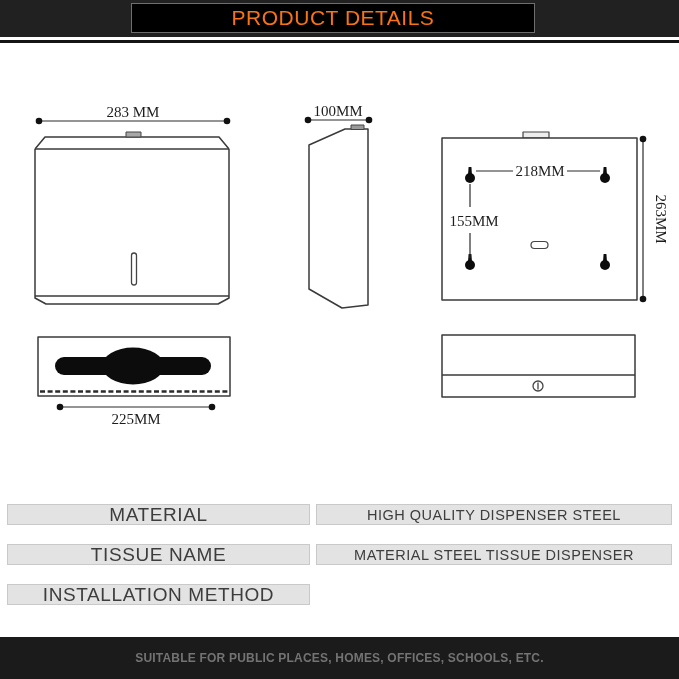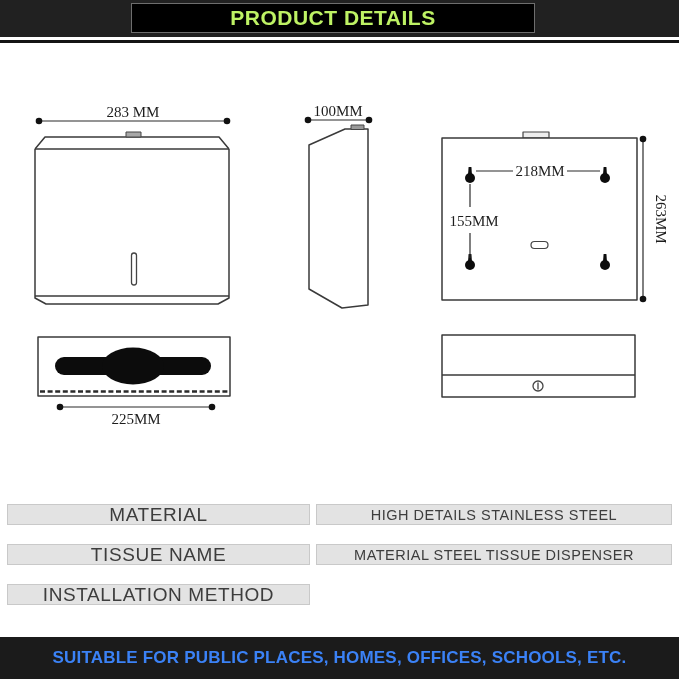--- a/index.html
+++ b/index.html
@@ -9,21 +9,21 @@
   }
   
   .header-strip{
     position:absolute;top:0;left:0;width:679px;height:37px;background:#212121;
   }
   .header-box{
     position:absolute;top:3px;left:131px;width:402px;height:28px;background:#000;
     border:1px solid #6e6e6e;display:flex;align-items:center;justify-content:center;
   }
   .header-title{
-    color:#bef264;font-size:21px;font-weight:bold;letter-spacing:.5px;white-space:nowrap;
+    color:#f97316;font-size:21px;font-weight:normal;letter-spacing:.5px;white-space:nowrap;
   }
   .header-rule{
     position:absolute;top:40px;left:0;width:679px;height:3px;background:#141414;
   }
   
   .drawing-svg{position:absolute;top:0;left:0;width:679px;height:679px;}
   .dim-text{
     font-family:"Liberation Serif",serif;font-size:15px;fill:#1d1d1d;
   }
   
@@ -34,21 +34,21 @@
     align-items:center;justify-content:center;color:#3d3d3d;box-sizing:border-box;margin-top:11px;
   }
   .spec-label{width:303px;font-size:19px;letter-spacing:.6px;margin-right:6px;}
   .spec-value{flex:1;font-size:14.5px;letter-spacing:.5px;}
   
   .footer-banner{
     position:absolute;left:0;top:637px;width:679px;height:42px;background:#1b1b1b;
     display:flex;align-items:center;justify-content:center;
   }
   .footer-text{
-    color:#3b82f6;font-size:17px;font-weight:bold;letter-spacing:.2px;white-space:nowrap;
+    color:#737373;font-size:12px;font-weight:bold;letter-spacing:.2px;white-space:nowrap;
   }
 </style>
 </head>
 <body>
 
 <div class="header-strip">
   <div class="header-box">
     <span class="header-title">PRODUCT DETAILS</span>
   </div>
 </div>
@@ -133,21 +133,21 @@
   <text class="dim-text" x="338" y="116" text-anchor="middle">100MM</text>
   <text class="dim-text" x="540" y="176" text-anchor="middle">218MM</text>
   <text class="dim-text" x="474" y="226" text-anchor="middle">155MM</text>
   <text class="dim-text" x="656" y="219" text-anchor="middle" transform="rotate(90 656 219)">263MM</text>
   <text class="dim-text" x="136" y="424" text-anchor="middle">225MM</text>
 </svg>
 
 <div class="spec-table">
   <div class="spec-row">
     <div class="spec-cell spec-label">MATERIAL</div>
-    <div class="spec-cell spec-value">HIGH DETAILS STAINLESS STEEL</div>
+    <div class="spec-cell spec-value">HIGH QUALITY DISPENSER STEEL</div>
   </div>
   <div class="spec-row">
     <div class="spec-cell spec-label">TISSUE NAME</div>
     <div class="spec-cell spec-value">MATERIAL STEEL TISSUE DISPENSER</div>
   </div>
   <div class="spec-row">
     <div class="spec-cell spec-label">INSTALLATION METHOD</div>
   </div>
 </div>
 

